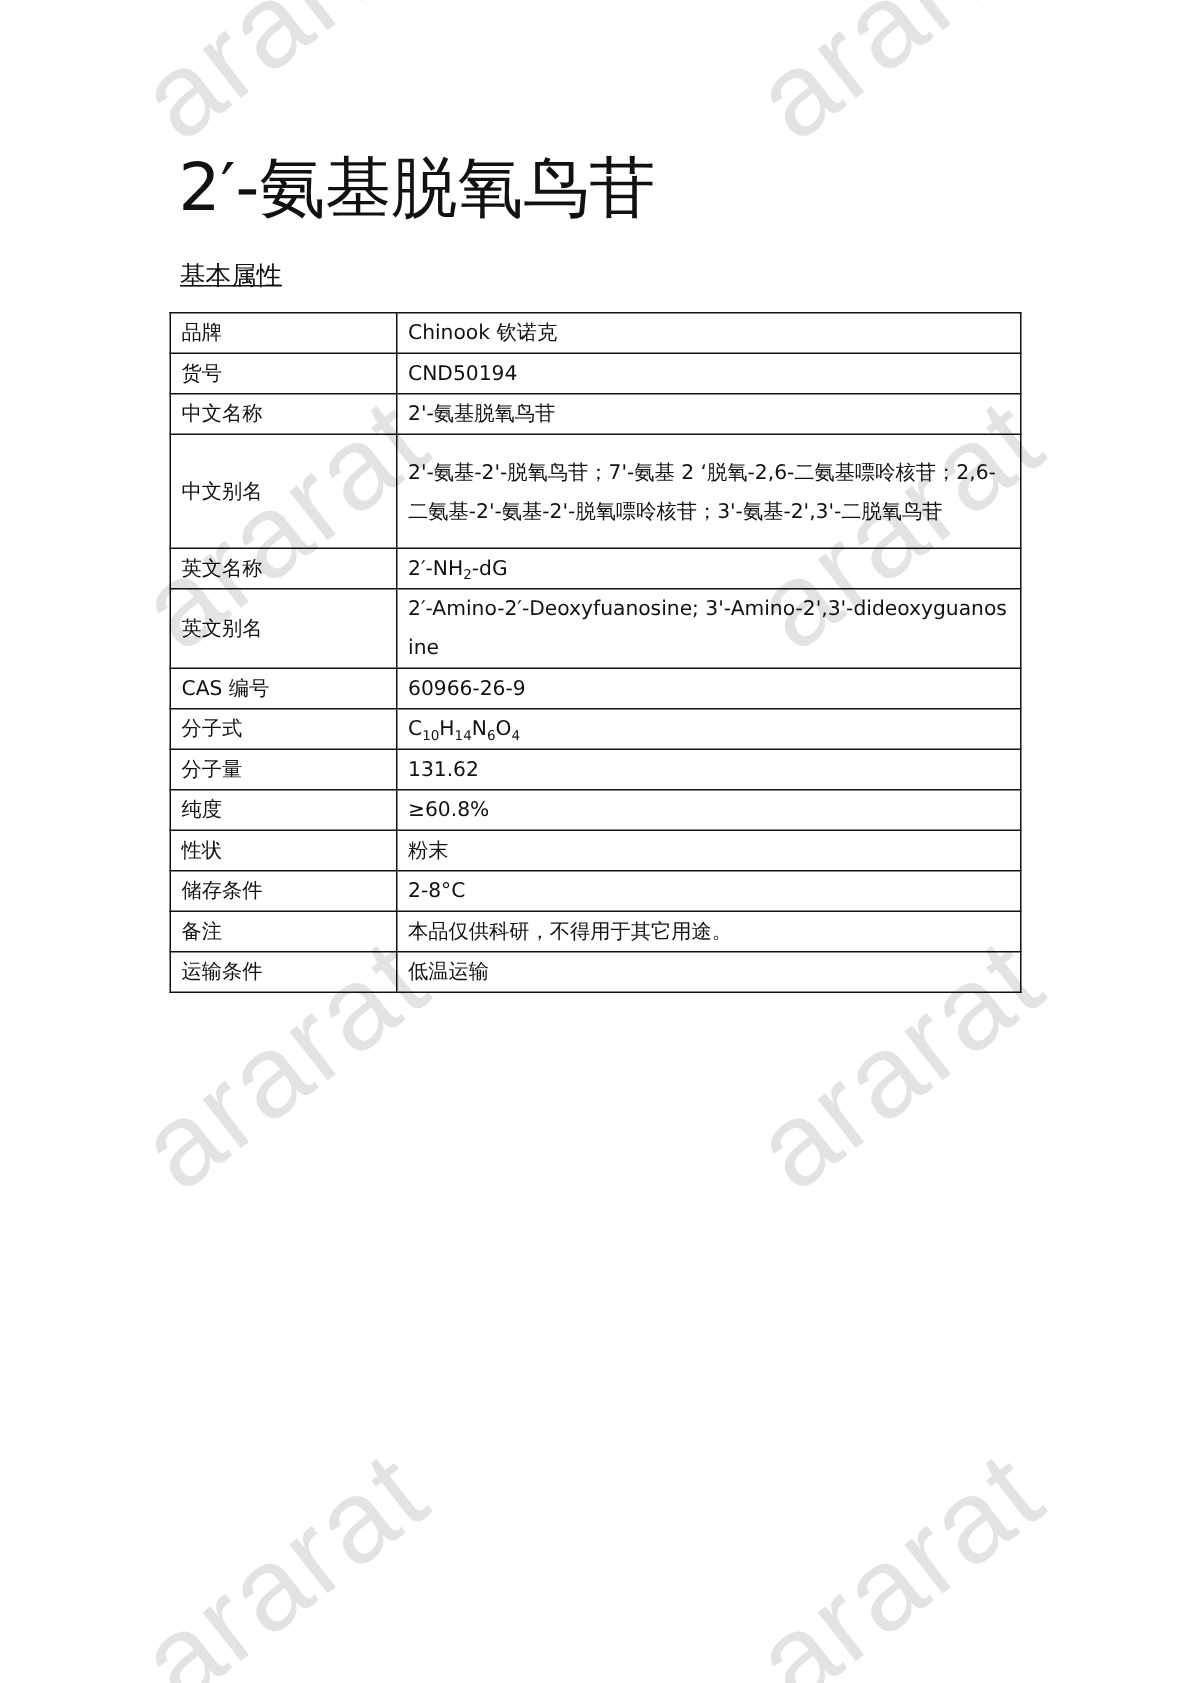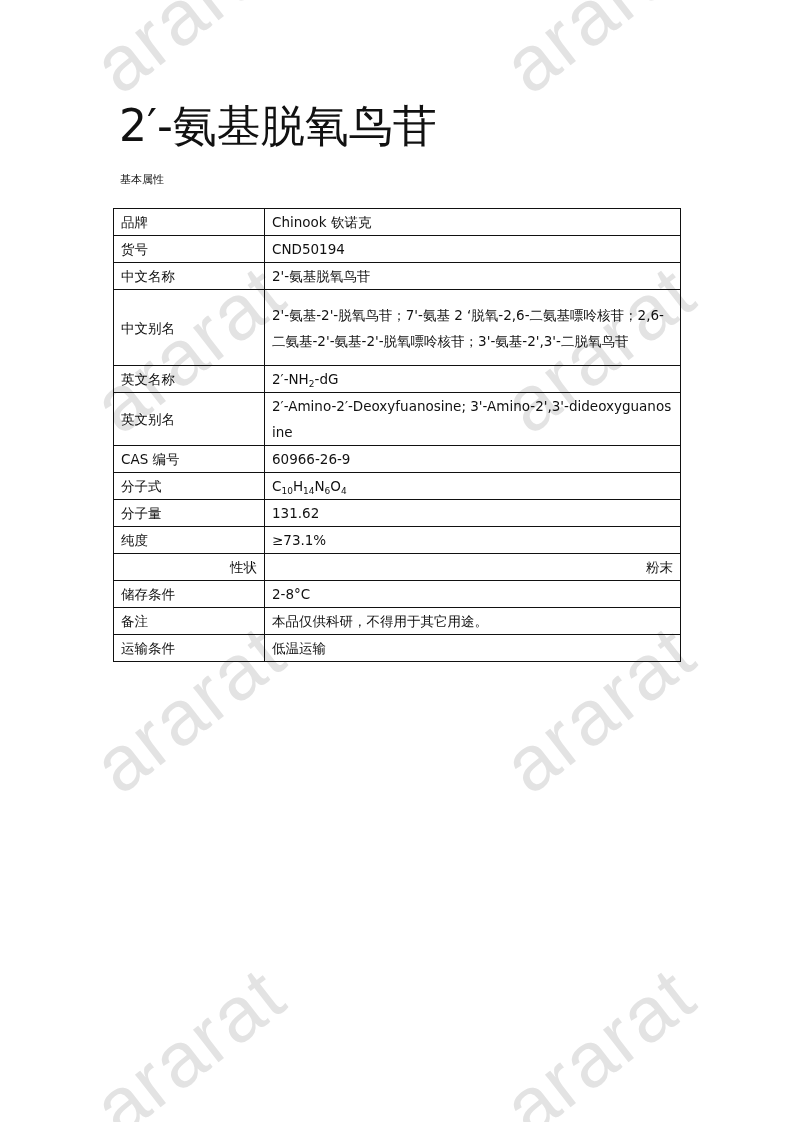--- a/index.html
+++ b/index.html
@@ -36,22 +36,23 @@
       font-weight: normal;
       margin: 0;
       z-index: 2;
       letter-spacing: 0px;
       line-height: 48px;
     }
     .section-label {
       position: absolute;
       left: 120px;
       top: 172px;
-      font-size: 11px;
+      font-size: 17px;
       z-index: 2;
+      text-decoration: underline;
     }
     table.props {
       position: absolute;
       left: 113px;
       top: 208px;
       width: 568px;
       border-collapse: collapse;
       z-index: 2;
       font-size: 13.5px;
     }
@@ -121,23 +122,23 @@
     <tr style="height:27px;">
       <td class="label">分子式</td>
       <td class="value"><span>C</span><sub>10</sub><span>H</span><sub>14</sub><span>N</span><sub>6</sub><span>O</span><sub>4</sub></td>
     </tr>
     <tr style="height:27px;">
       <td class="label">分子量</td>
       <td class="value">131.62</td>
     </tr>
     <tr style="height:27px;">
       <td class="label">纯度</td>
-      <td class="value">≥73.1%</td>
+      <td class="value">≥60.8%</td>
     </tr>
-    <tr style="height:27px;text-align:right;">
+    <tr style="height:27px;">
       <td class="label">性状</td>
       <td class="value">粉末</td>
     </tr>
     <tr style="height:27px;margin-left:33px;">
       <td class="label">储存条件</td>
       <td class="value">2-8°C</td>
     </tr>
     <tr style="height:27px;">
       <td class="label">备注</td>
       <td class="value">本品仅供科研，不得用于其它用途。</td>

